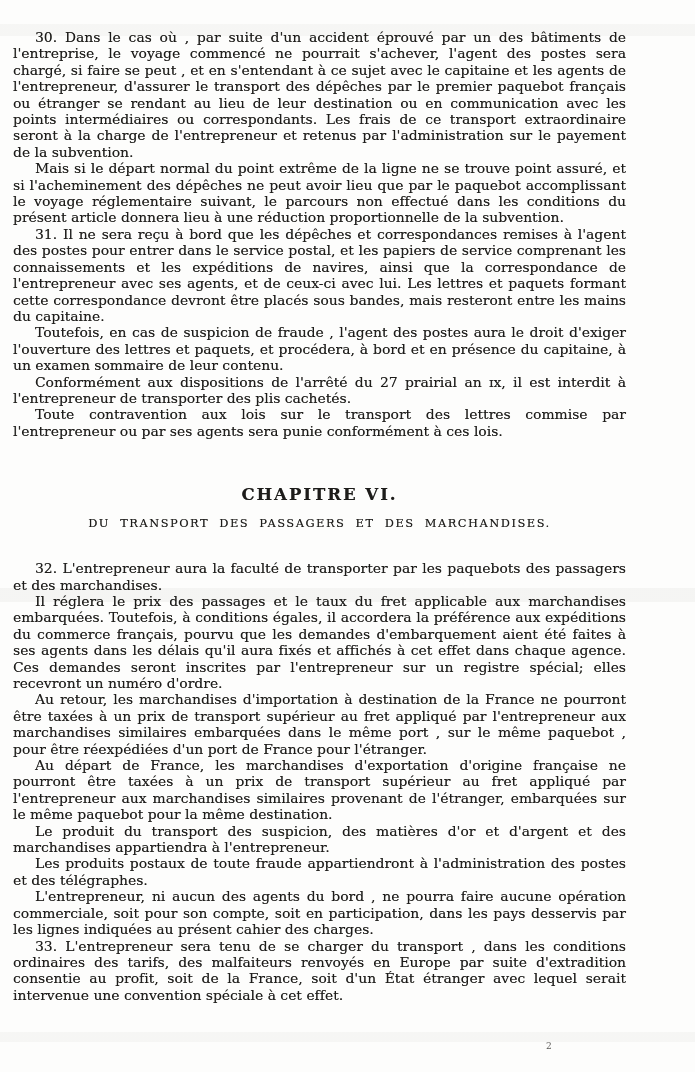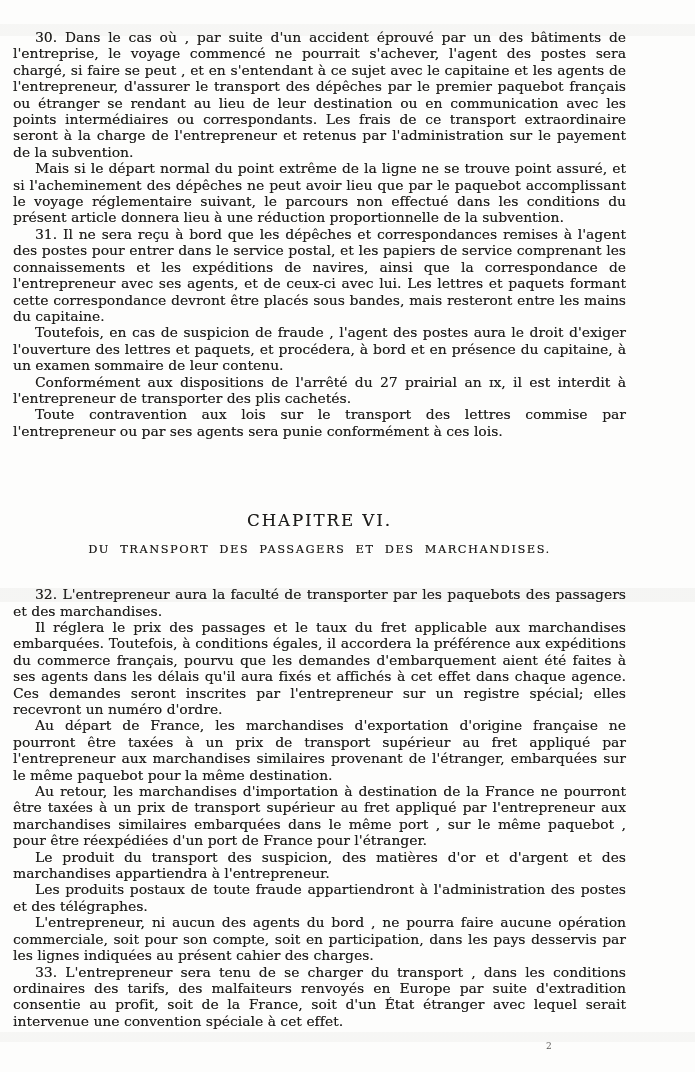--- a/index.html
+++ b/index.html
@@ -38,23 +38,23 @@
     letter-spacing: 0.05px;
   }
   .para {
     margin: 0;
     text-indent: 22px;
   }
   .catch-line {
     text-align-last: justify;
   }
   .chapter {
-    margin: 72px 0 0 0;
+    margin: 46px 0 0 0;
     font-size: 16.5px;
-    font-weight: normal;
+    font-weight: bold;
     text-align: center;
     text-align-last: center;
     text-indent: 0;
     letter-spacing: 2px;
     line-height: 19px;
   }
   .section {
     margin: 13px 0 29px 0;
     font-size: 11.3px;
     font-weight: normal;
@@ -87,21 +87,21 @@
   <p class="para">31. Il ne sera reçu à bord que les dépêches et correspondances remises à l'agent des postes pour entrer dans le service postal, et les papiers de service comprenant les connaissements et les expéditions de navires, ainsi que la correspondance de l'entrepreneur avec ses agents, et de ceux-ci avec lui. Les lettres et paquets formant cette correspondance devront être placés sous bandes, mais resteront entre les mains du capitaine.</p>
   <p class="para">Toutefois, en cas de suspicion de fraude , l'agent des postes aura le droit d'exiger l'ouverture des lettres et paquets, et procédera, à bord et en présence du capitaine, à un examen sommaire de leur contenu.</p>
   <p class="para">Conformément aux dispositions de l'arrêté du 27 prairial an ɪx, il est interdit à l'entrepreneur de transporter des plis cachetés.</p>
   <p class="para">Toute contravention aux lois sur le transport des lettres commise par l'entrepreneur ou par ses agents sera punie conformément à ces lois.</p>
 
   <h2 class="chapter">CHAPITRE VI.</h2>
   <h3 class="section">DU TRANSPORT DES PASSAGERS ET DES MARCHANDISES.</h3>
 
   <p class="para">32. L'entrepreneur aura la faculté de transporter par les paquebots des passagers et des marchandises.</p>
   <p class="para">Il réglera le prix des passages et le taux du fret applicable aux marchandises embarquées. Toutefois, à conditions égales, il accordera la préférence aux expéditions du commerce français, pourvu que les demandes d'embarquement aient été faites à ses agents dans les délais qu'il aura fixés et affichés à cet effet dans chaque agence. Ces demandes seront inscrites par l'entrepreneur sur un registre spécial; elles recevront un numéro d'ordre.</p>
+  <p class="para">Au retour, les marchandises d'importation à destination de la France ne pourront être taxées à un prix de transport supérieur au fret appliqué par l'entrepreneur aux marchandises similaires embarquées dans le même port , sur le même paquebot , pour être réexpédiées d'un port de France pour l'étranger.</p>
   <p class="para">Au départ de France, les marchandises d'exportation d'origine française ne pourront être taxées à un prix de transport supérieur au fret appliqué par l'entrepreneur aux marchandises similaires provenant de l'étranger, embarquées sur le même paquebot pour la même destination.</p>
-  <p class="para">Au retour, les marchandises d'importation à destination de la France ne pourront être taxées à un prix de transport supérieur au fret appliqué par l'entrepreneur aux marchandises similaires embarquées dans le même port , sur le même paquebot , pour être réexpédiées d'un port de France pour l'étranger.</p>
   <p class="para">Le produit du transport des suspicion, des matières d'or et d'argent et des marchandises appartiendra à l'entrepreneur.</p>
   <p class="para">Les produits postaux de toute fraude appartiendront à l'administration des postes et des télégraphes.</p>
   <p class="para">L'entrepreneur, ni aucun des agents du bord , ne pourra faire aucune opération commerciale, soit pour son compte, soit en participation, dans les pays desservis par les lignes indiquées au présent cahier des charges.</p>
   <p class="para">33. L'entrepreneur sera tenu de se charger du transport , dans les conditions ordinaires des tarifs, des malfaiteurs renvoyés en Europe par suite d'extradition consentie au profit, soit de la France, soit d'un État étranger avec lequel serait intervenue une convention spéciale à cet effet.</p>
 
   <div class="sig">2</div>
 </div>
 
 </body></html>

